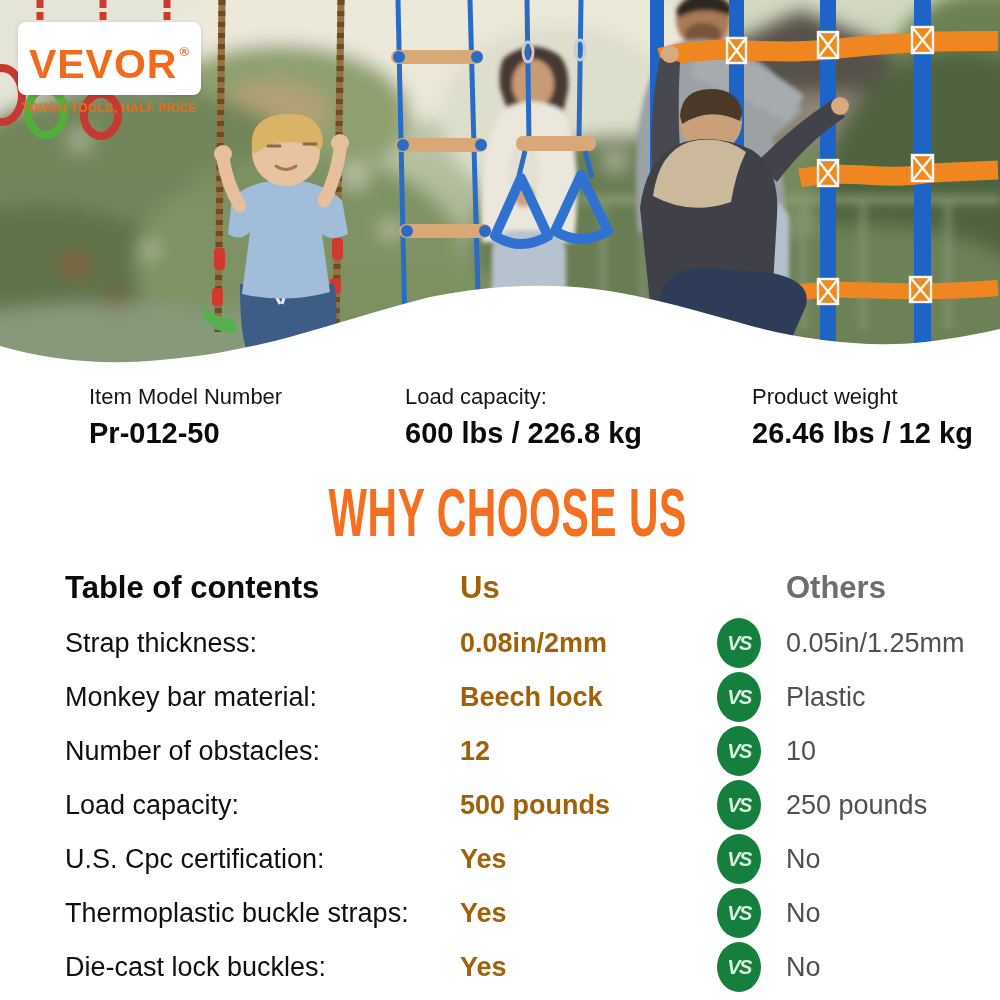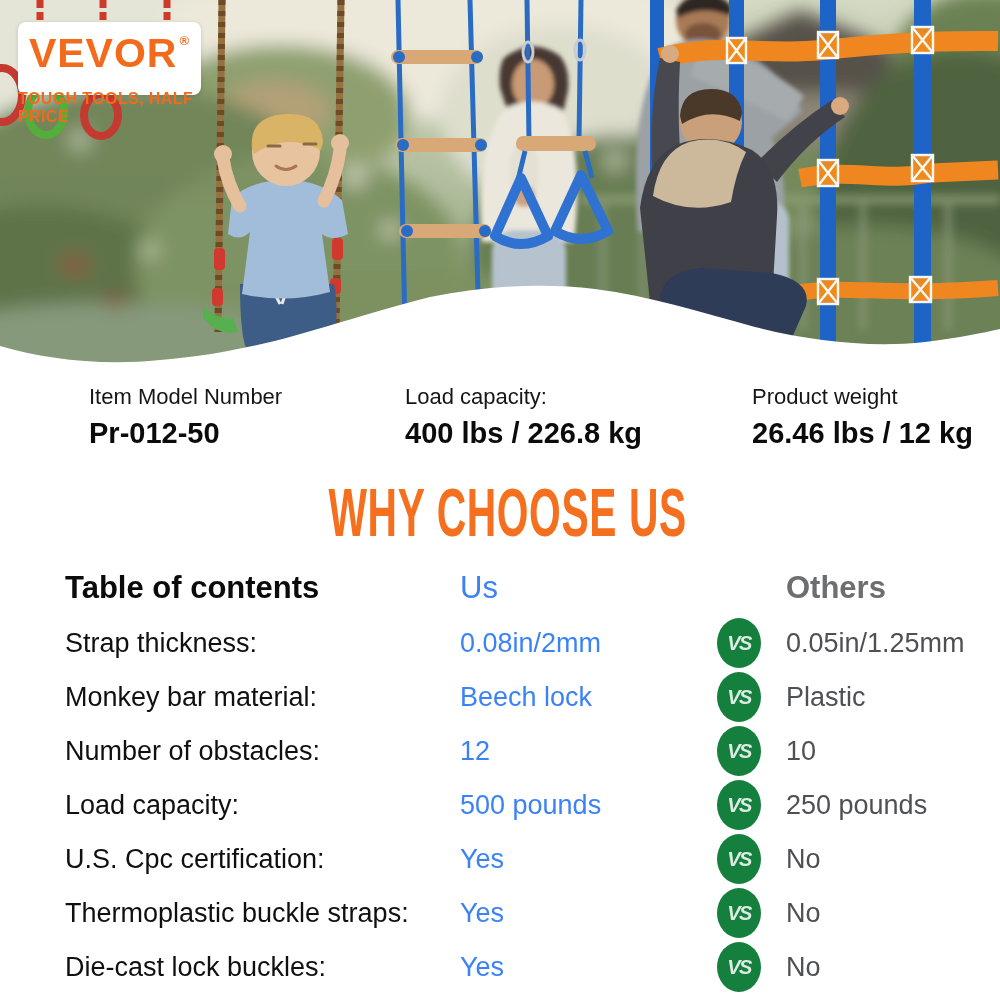--- a/index.html
+++ b/index.html
@@ -7,37 +7,37 @@
         font-family:"Liberation Sans",sans-serif;color:#111;}
   
   .hero{position:absolute;top:0;left:0;width:1000px;height:372px;}
   .hero svg{display:block;}
   .logo{position:absolute;top:22px;left:18px;width:183px;height:73px;background:#fff;
         border-radius:8px;box-shadow:0 1px 4px rgba(0,0,0,.15);
         display:flex;flex-direction:column;align-items:center;justify-content:center;}
   .logo-brand{color:#f26b1d;font-size:41px;font-weight:bold;line-height:1;letter-spacing:1px;
               display:flex;align-items:flex-start;margin-top:42px;}
   .logo-reg{font-size:13px;font-weight:bold;margin-left:2px;margin-top:1px;}
-  .logo-tagline{color:#f26b1d;font-size:16px;font-weight:bold;letter-spacing:.4px;margin-top:16px;}
+  .logo-tagline{color:#f26b1d;font-size:12px;font-weight:bold;letter-spacing:.4px;margin-top:16px;}
   
   .specs{position:absolute;top:384px;left:0;width:1000px;height:80px;}
   .spec{position:absolute;top:0;margin-left:32px;}
   .spec1{left:57px;} .spec2{left:373px;} .spec3{left:720px;}
   .spec-label{font-size:22px;line-height:26px;color:#161616;}
   .spec-value{font-size:29px;line-height:32px;font-weight:bold;color:#0b0b0b;margin-top:7px;}
   
   .why{position:absolute;top:470px;left:0;width:1000px;margin:8px;text-align:center;
        color:#f4701f;font-size:68px;line-height:68px;font-weight:bold;}
   .why span{display:inline-block;transform:scaleX(.6);transform-origin:center;letter-spacing:1px;white-space:nowrap;}
   
   .cmp{position:absolute;top:560px;left:0;width:1000px;}
   .cmp-row{display:grid;grid-template-columns:395px 248px 62px auto;align-items:center;
            height:54px;padding-left:65px;}
   .cmp-label{font-size:27px;color:#101010;}
-  .cmp-us{font-size:27px;font-weight:normal;color:#3b82f6;}
+  .cmp-us{font-size:27px;font-weight:bold;color:#a16207;}
   .cmp-others{font-size:27px;color:#4f5053;padding-left:16px;}
   .cmp-header{height:56px;}
   .cmp-header .cmp-label{font-size:31px;font-weight:bold;color:#0b0b0b;}
   .cmp-header .cmp-us{font-size:31px;}
   .cmp-header .cmp-others{font-size:31px;font-weight:bold;color:#6d6e70;}
   .vs-wrap{display:flex;justify-content:center;}
   .vs-badge{width:44px;height:50px;border-radius:50%;background:#15803d;
             color:rgba(255,255,255,.85);font-weight:bold;font-style:italic;font-size:20px;
             letter-spacing:-1.5px;display:flex;align-items:center;justify-content:center;}
 </style>
@@ -230,21 +230,21 @@
     </div>
   </div>
 
   <div class="specs">
     <div class="spec spec1">
       <div class="spec-label">Item Model Number</div>
       <div class="spec-value">Pr-012-50</div>
     </div>
     <div class="spec spec2">
       <div class="spec-label">Load capacity:</div>
-      <div class="spec-value">400 lbs / 226.8 kg</div>
+      <div class="spec-value">600 lbs / 226.8 kg</div>
     </div>
     <div class="spec spec3">
       <div class="spec-label">Product weight</div>
       <div class="spec-value">26.46 lbs / 12 kg</div>
     </div>
   </div>
 
   <h2 class="why">
     <span>WHY CHOOSE US</span>
   </h2>

